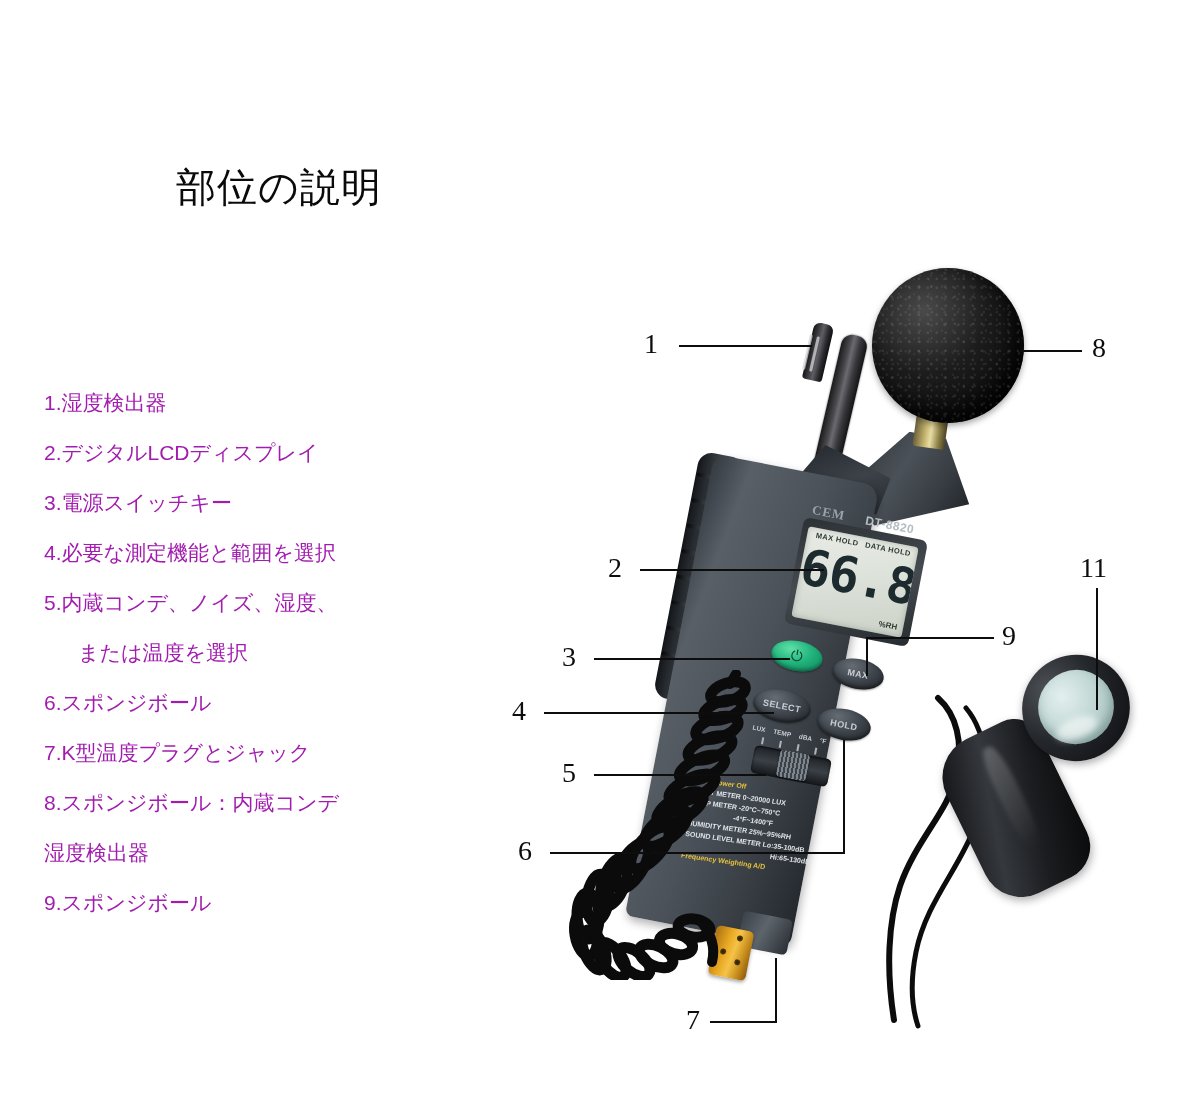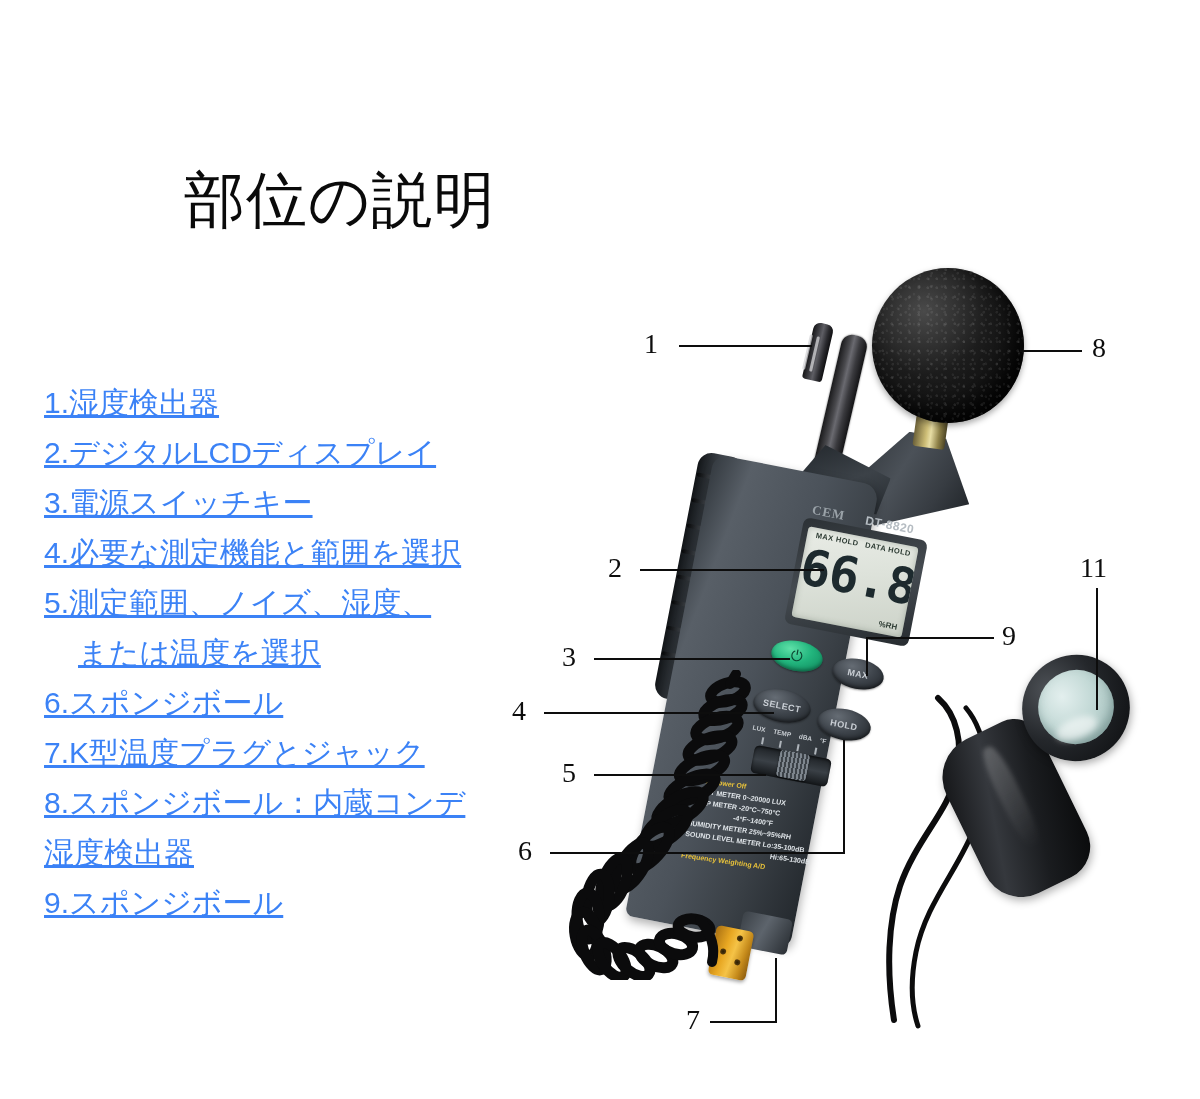--- a/index.html
+++ b/index.html
@@ -8,31 +8,31 @@
     background:#ffffff;
     font-family:"Liberation Sans","DejaVu Sans",sans-serif;
     color:#111;
     overflow:hidden;
     position:relative;
   }
   #page{position:relative;width:1200px;height:1099px;}
 
   
   #page-title{
-    position:absolute;left:184px;top:160px;
-    font-size:61px;font-weight:400;letter-spacing:1px;
+    position:absolute;left:176px;top:160px;
+    font-size:40px;font-weight:400;letter-spacing:1px;
     color:#0a0a0a;white-space:nowrap;
   }
 
   
   #legend{
     position:absolute;left:44px;top:378px;width:420px;
   }
   .legend-item{
-    font-size:30px;line-height:50px;color:#3b82f6;white-space:nowrap;text-decoration:underline;
+    font-size:21px;line-height:50px;color:#a21caf;white-space:nowrap;
   }
   .legend-item.indent{padding-left:34px;}
 
   
   .callout-num{
     position:absolute;font-size:28px;color:#0d0d0d;
     font-family:"Liberation Serif","DejaVu Serif",serif;
   }
   .leader{position:absolute;background:#0d0d0d;}
   .leader.h{height:2px;}
@@ -265,21 +265,21 @@
 
 <div id="page">
 
   <div id="page-title">部位の説明</div>
 
   <div id="legend">
     <div class="legend-item"><span>1.</span><span>湿度検出器</span></div>
     <div class="legend-item"><span>2.</span><span>デジタルLCDディスプレイ</span></div>
     <div class="legend-item"><span>3.</span><span>電源スイッチキー</span></div>
     <div class="legend-item"><span>4.</span><span>必要な測定機能と範囲を選択</span></div>
-    <div class="legend-item"><span>5.</span><span>測定範囲、ノイズ、湿度、</span></div>
+    <div class="legend-item"><span>5.</span><span>内蔵コンデ、ノイズ、湿度、</span></div>
     <div class="legend-item indent"><span>または温度を選択</span></div>
     <div class="legend-item"><span>6.</span><span>スポンジボール</span></div>
     <div class="legend-item"><span>7.</span><span>K型温度プラグとジャック</span></div>
     <div class="legend-item"><span>8.</span><span>スポンジボール：内蔵コンデ</span></div>
     <div class="legend-item"><span>湿度検出器</span></div>
     <div class="legend-item"><span>9.</span><span>スポンジボール</span></div>
   </div>
 
   <div id="art">
 

